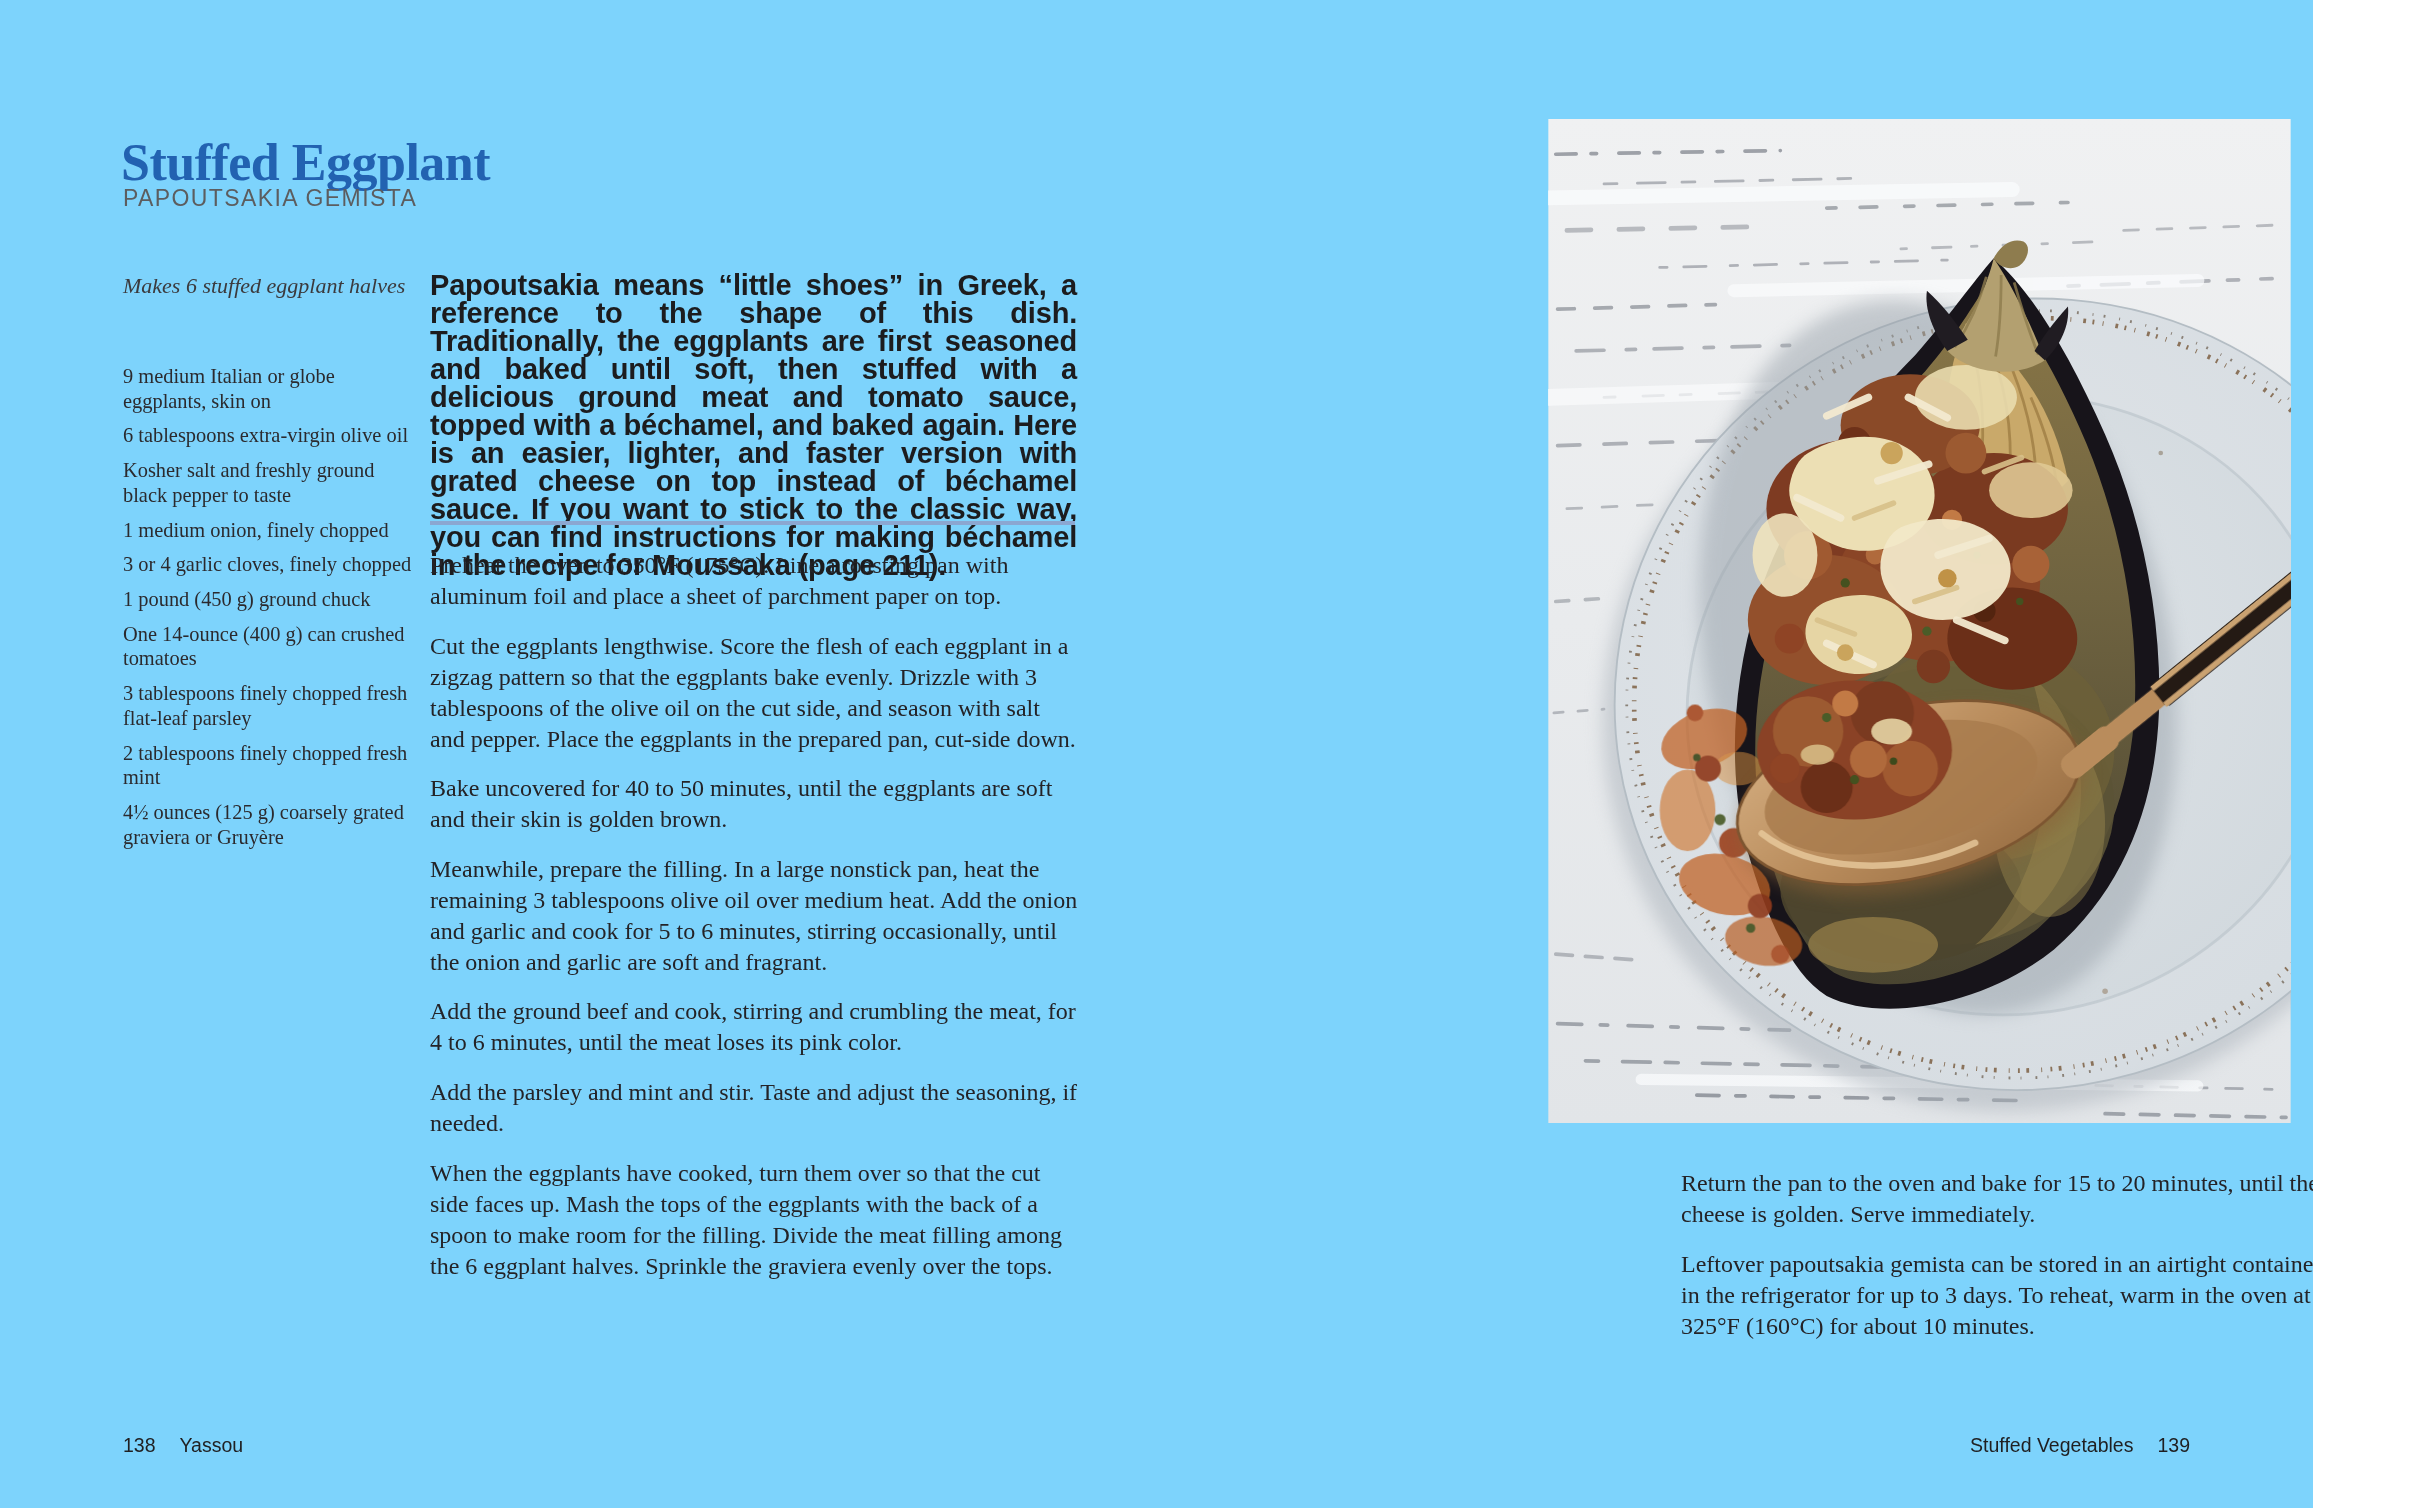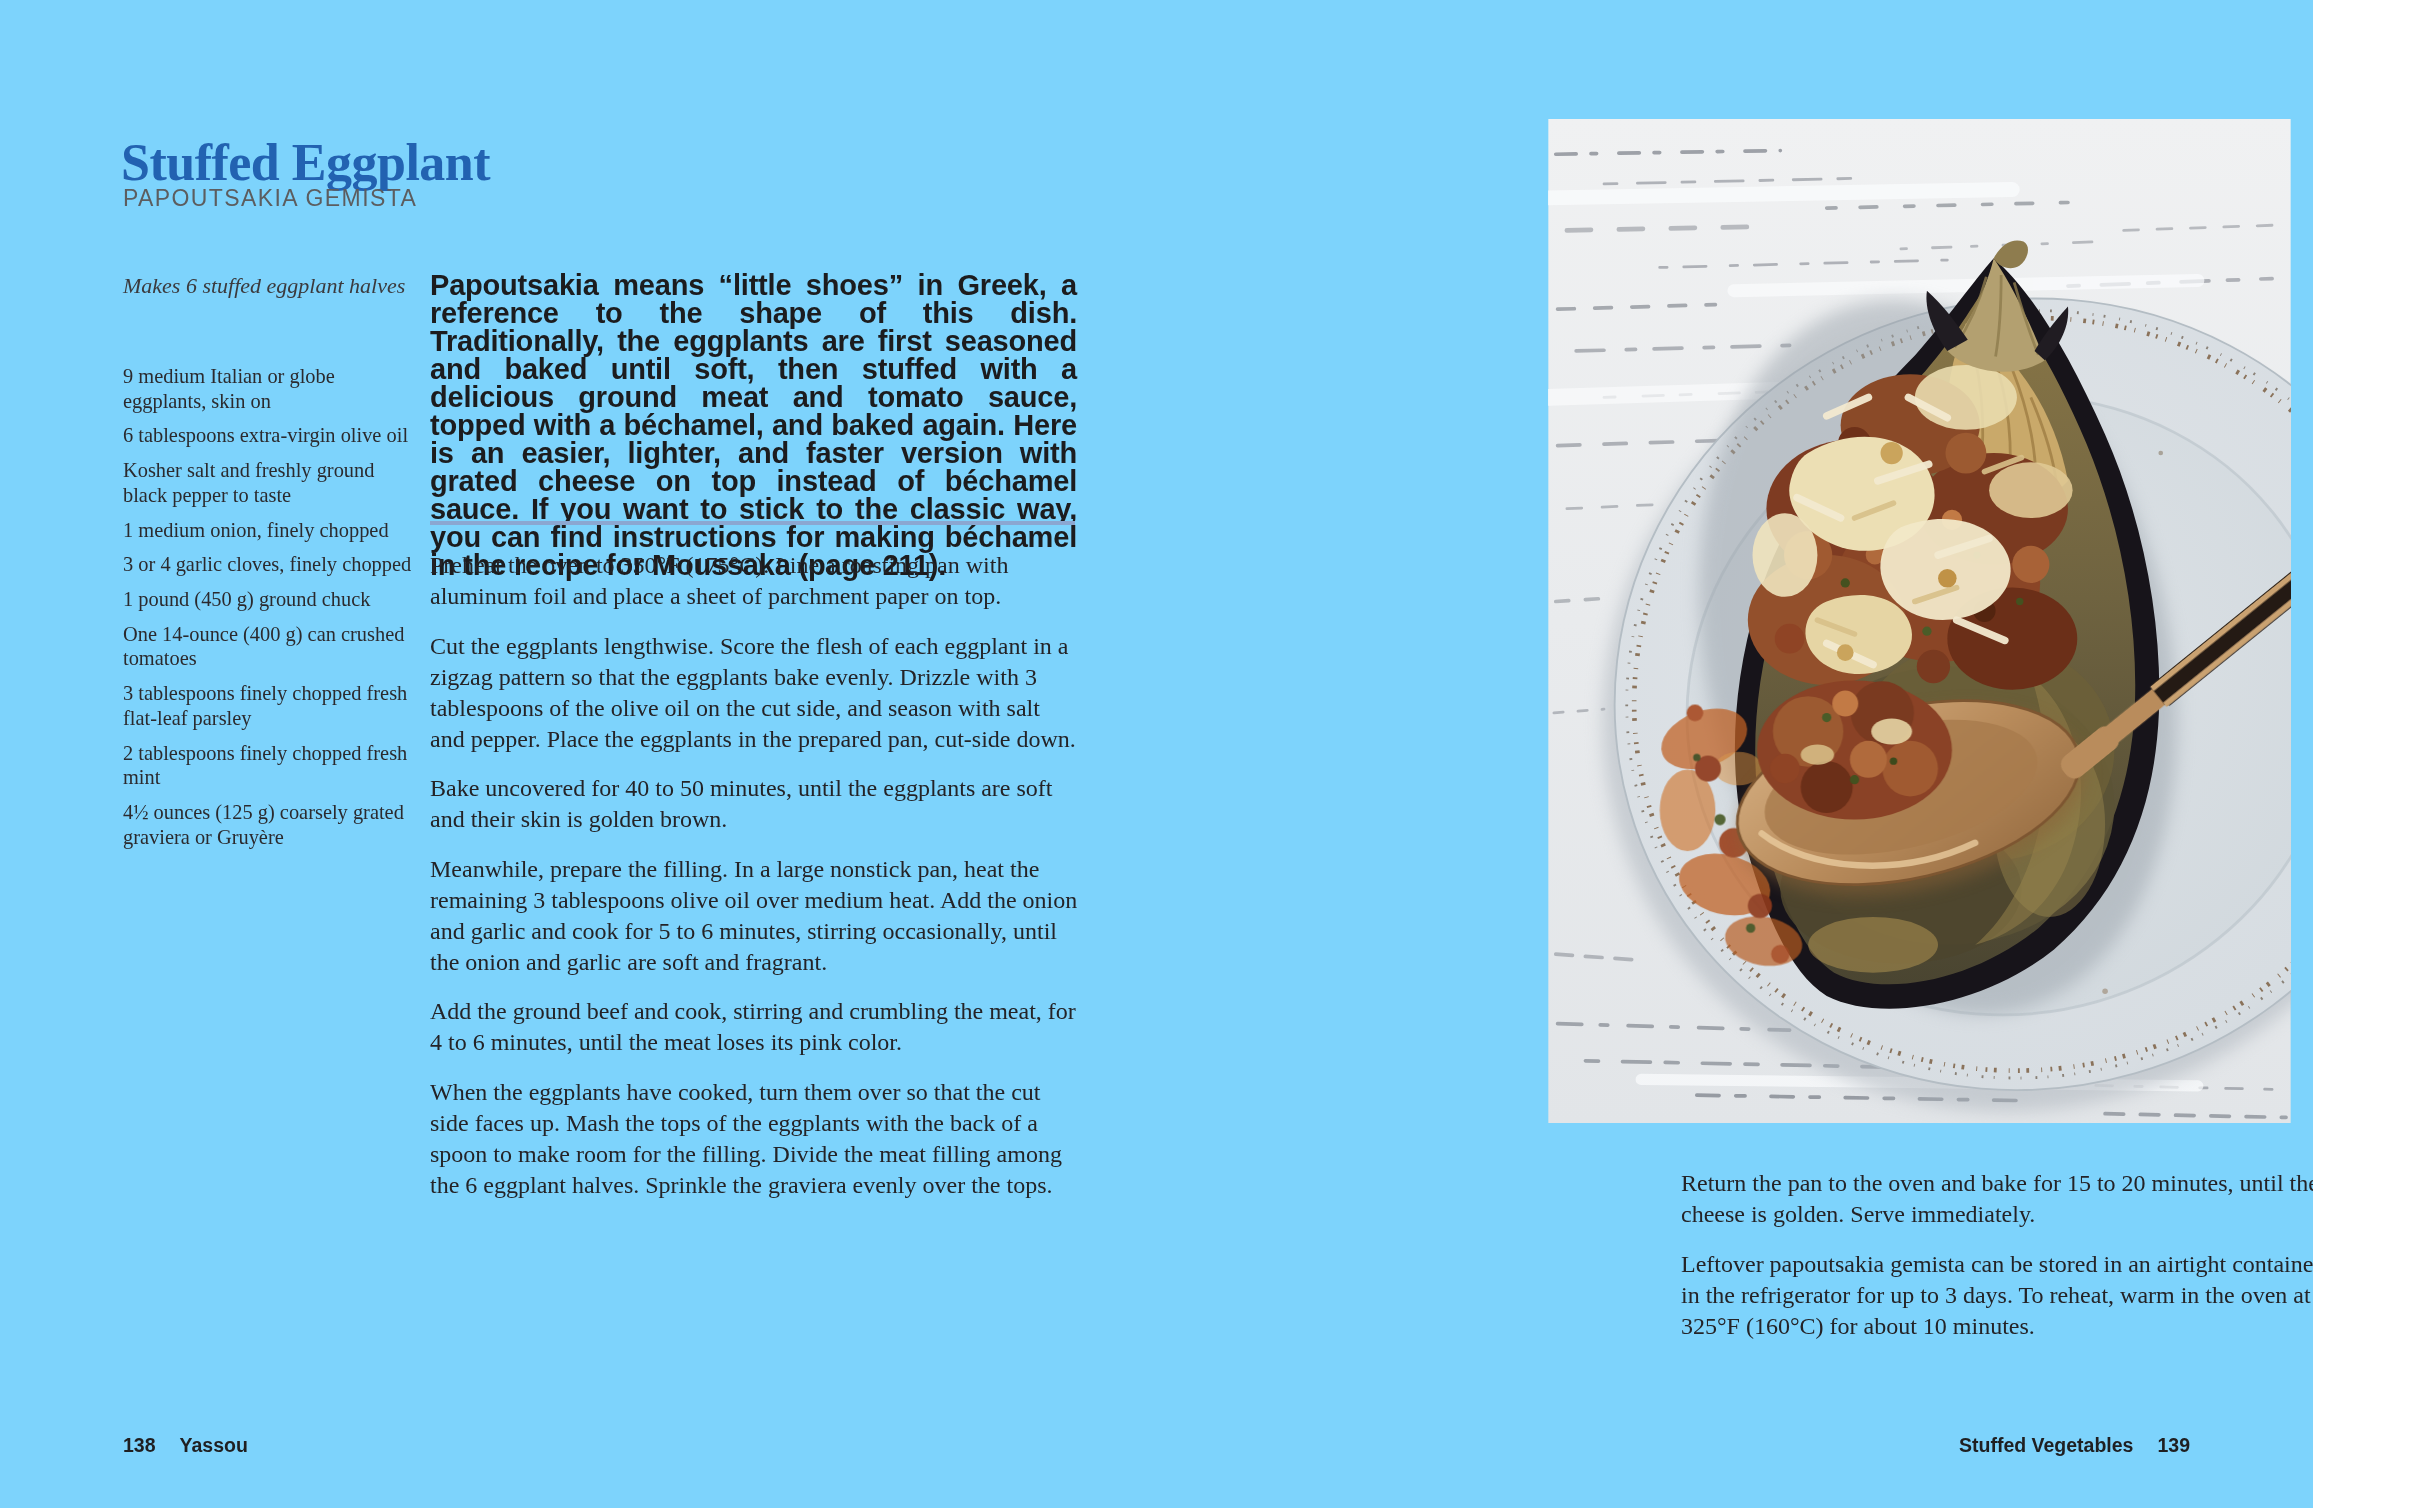--- a/index.html
+++ b/index.html
@@ -60,21 +60,21 @@
     font-size:24px;line-height:31px;
     margin:0 0 18.6px 0;
     color:#242327;
   }
   .photo-frame{
     left:1548px;top:119px;width:743px;height:1004px;
   }
   .continuation{left:1650px;top:1168px;width:650px;margin-left:31px;}
   .folio-row{
     font-family:"Liberation Sans", sans-serif;
-    font-weight:700;
+    font-weight:400;
     font-size:19.5px;
     color:#1f1f21;
     top:1434px;
   }
   .folio-left{left:123px;}
   .folio-right{right:123px;}
   .folio-gap{display:inline-block;width:24px;}
 </style>
 </head>
 <body>
@@ -104,20 +104,21 @@
 
   <div class="abs rule"></div>
 
   <div class="abs instructions">
 
   <p>Preheat the oven to 350°F (175°C). Line a roasting pan with aluminum foil and place a sheet of parchment paper on top.</p>
       <p>Cut the eggplants lengthwise. Score the flesh of each eggplant in a zigzag pattern so that the eggplants bake evenly. Drizzle with 3 tablespoons of the olive oil on the cut side, and season with salt and pepper. Place the eggplants in the prepared pan, cut-side down.</p>
       <p>Bake uncovered for 40 to 50 minutes, until the eggplants are soft and their skin is golden brown.</p>
       <p>Meanwhile, prepare the filling. In a large nonstick pan, heat the remaining 3 tablespoons olive oil over medium heat. Add the onion and garlic and cook for 5 to 6 minutes, stirring occasionally, until the onion and garlic are soft and fragrant.</p>
       <p>Add the ground beef and cook, stirring and crumbling the meat, for 4 to 6 minutes, until the meat loses its pink color.</p>
+      <p>Add the parsley and mint and stir. Taste and adjust the seasoning, if needed.</p>
       <p>When the eggplants have cooked, turn them over so that the cut side faces up. Mash the tops of the eggplants with the back of a spoon to make room for the filling. Divide the meat filling among the 6 eggplant halves. Sprinkle the graviera evenly over the tops.</p>
     </div>
 
   <div class="abs photo-frame">
     <svg width="743" height="1004" viewBox="0 0 800 1082" role="img">
       <defs>
         <linearGradient id="woodG" x1="0" y1="0" x2="0" y2="1">
           <stop offset="0" stop-color="#f0f1f2"></stop>
           <stop offset="0.5" stop-color="#e9ebed"></stop>
           <stop offset="1" stop-color="#e2e5e8"></stop>

